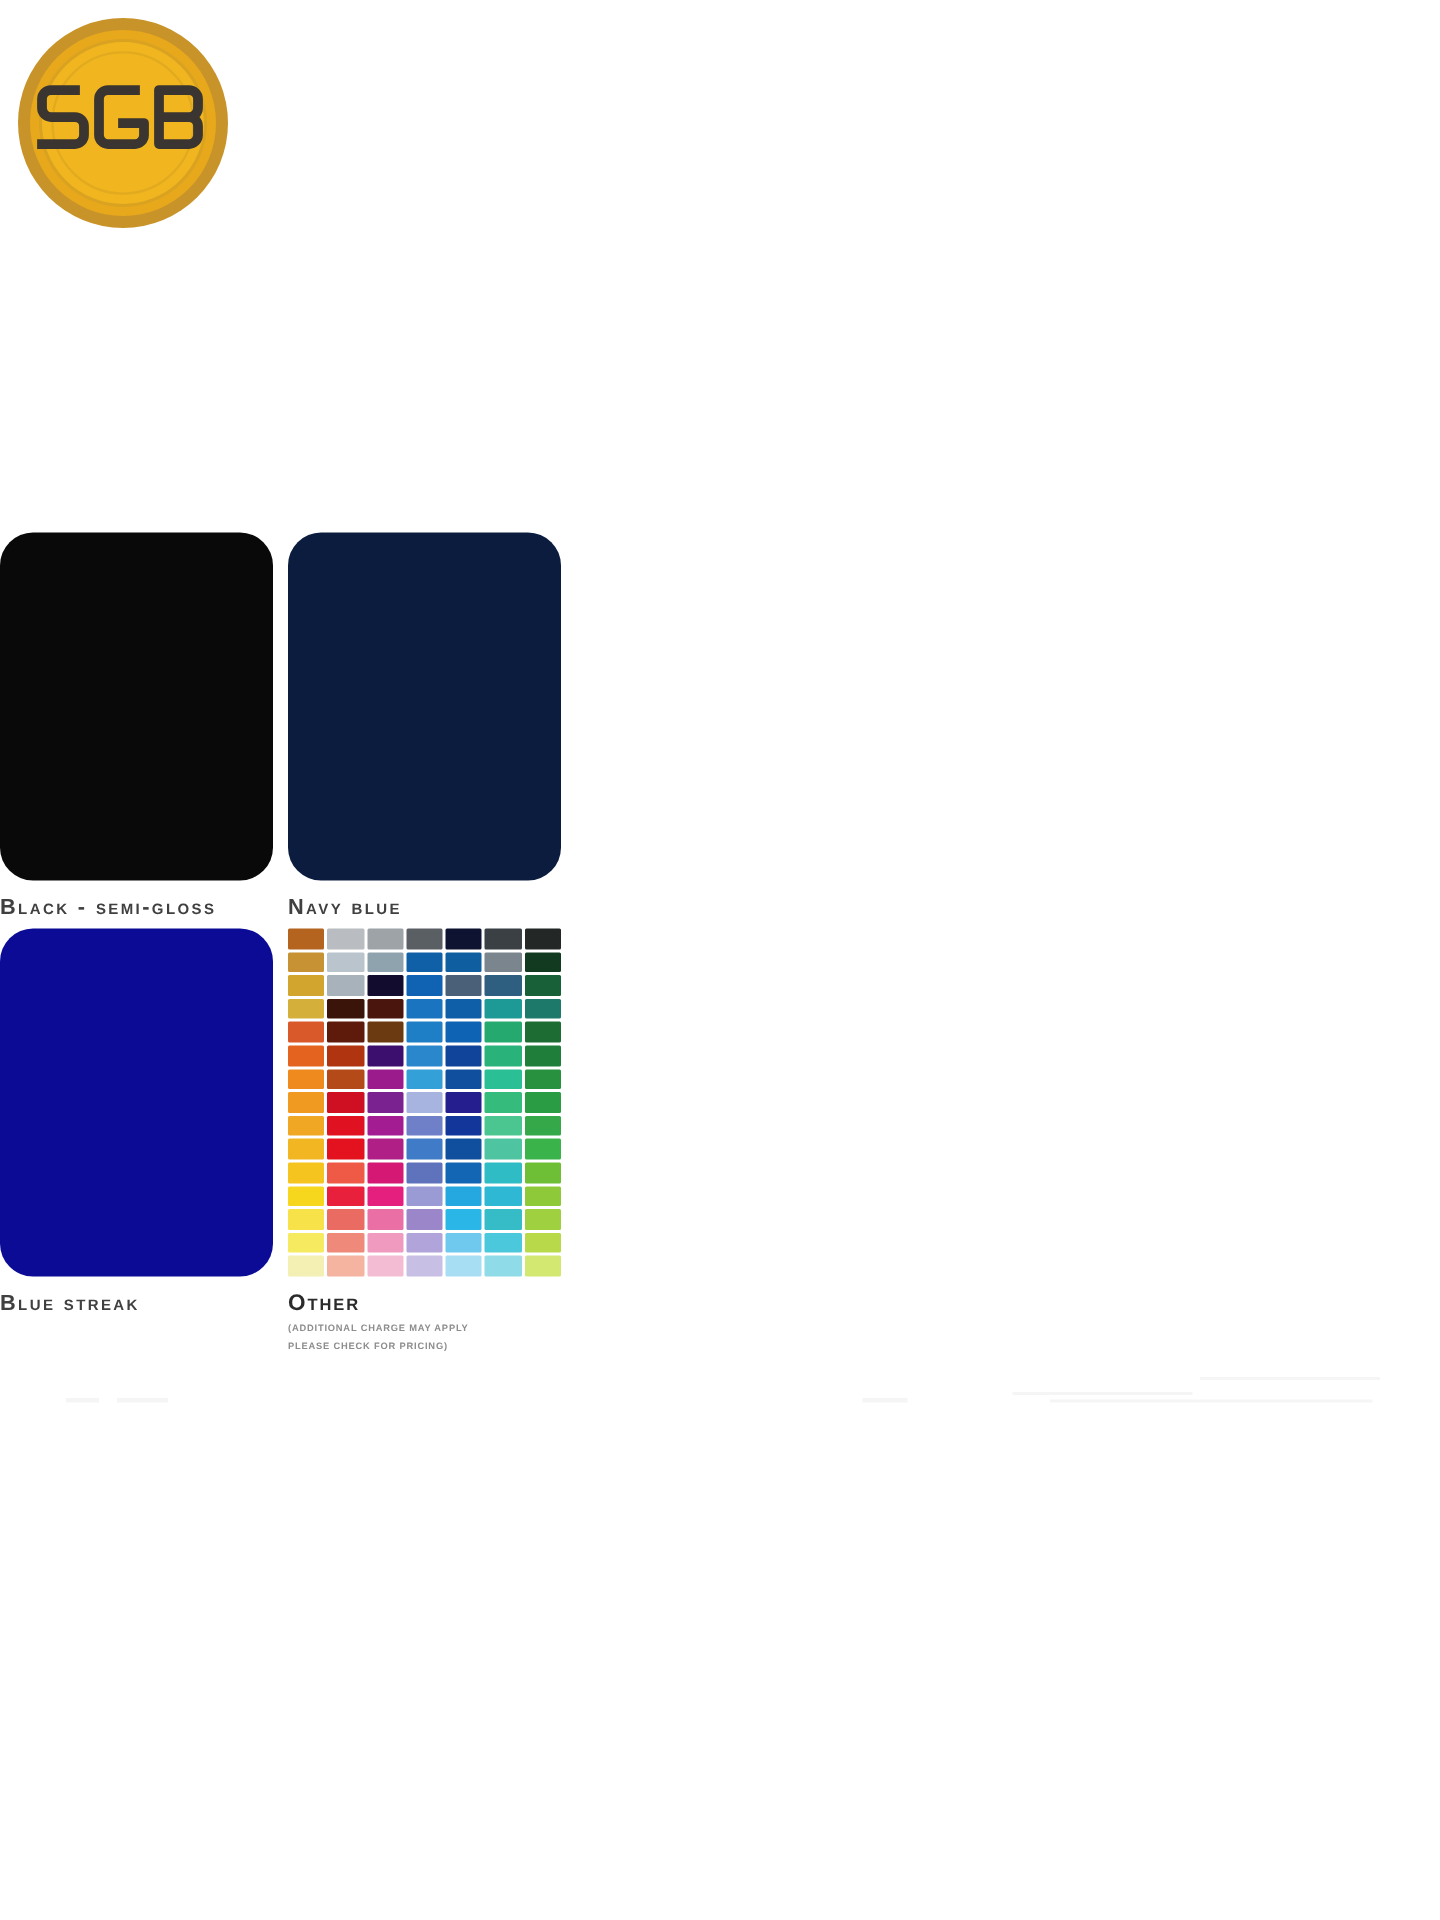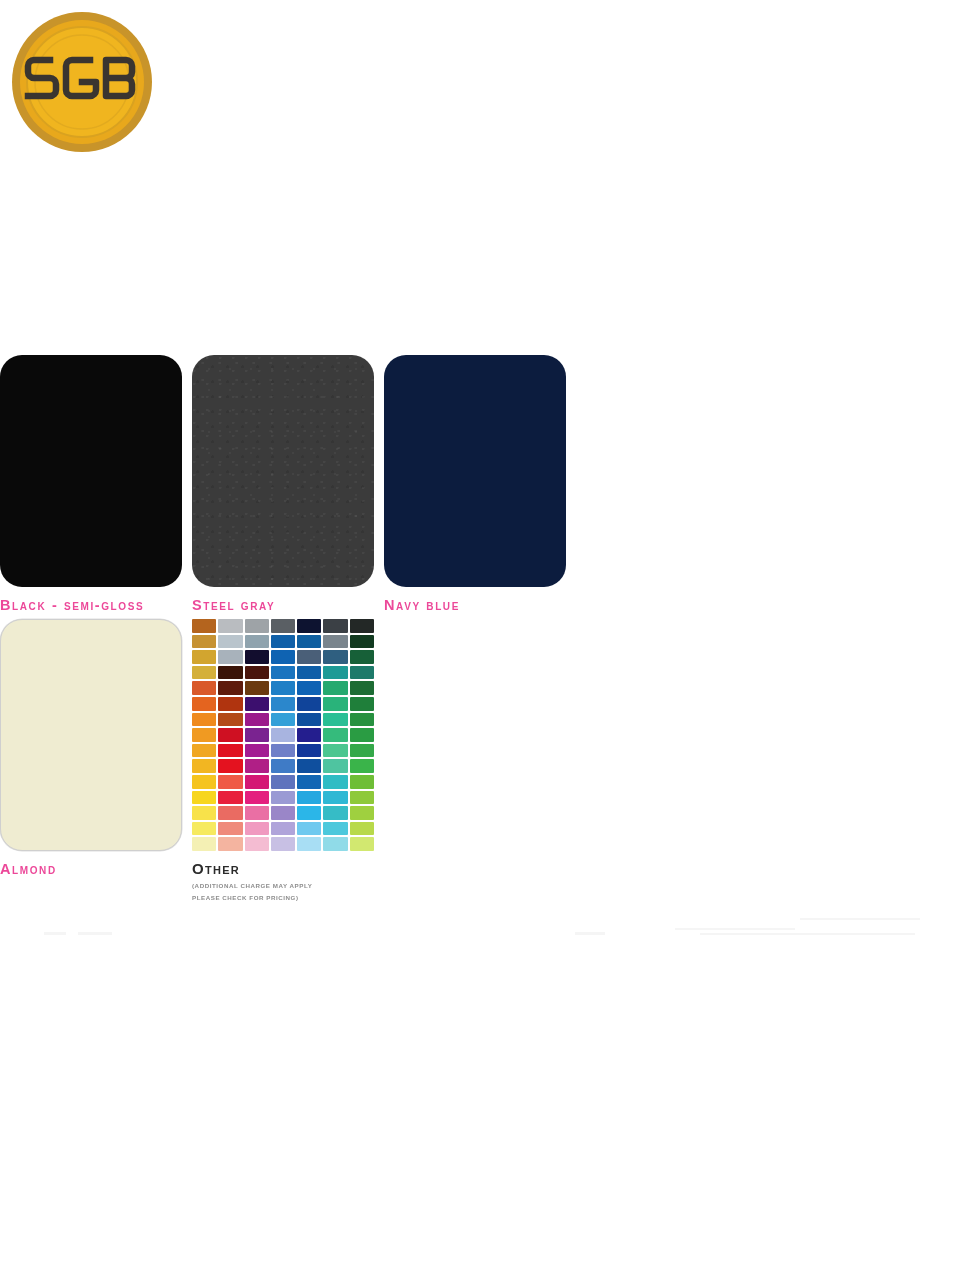--- a/index.html
+++ b/index.html
@@ -67,21 +67,21 @@
     border: 1px solid #cfcfcf;
     box-shadow: 0 0 0 0.5px rgba(200,200,200,0.6);
   }
 
   .swatch-label {
     margin-top: 10px;
     font-size: 14.5px;
     font-weight: 700;
     font-variant: small-caps;
     letter-spacing: 1.6px;
-    color: #ec4899;
+    color: #404040;
     text-transform: lowercase;
     white-space: nowrap;
   }
   .swatch-label::first-letter { text-transform: uppercase; }
 
   
   .palette-grid {
     width: 182px;
     height: 232px;
     display: grid;
@@ -150,43 +150,39 @@
 
 <div class="swatch-board">
 
   <div class="swatch-row">
 
     <div class="swatch-cell">
       <div class="swatch-chip" style="background:#090909"></div>
       <div class="swatch-label">Black - semi-gloss</div>
     </div>
 
-    <div class="swatch-cell">
-      <div class="swatch-chip textured" style="background:#3b3b3b"></div>
-      <div class="swatch-label">Steel Gray</div>
-    </div>
 
     <div class="swatch-cell">
       <div class="swatch-chip" style="background:#0c1c3e"></div>
       <div class="swatch-label">Navy Blue</div>
     </div>
 
 
 
   </div>
 
   <div class="swatch-row">
 
 
-
-
     <div class="swatch-cell">
-      <div class="swatch-chip bordered" style="background:#efecd1"></div>
-      <div class="swatch-label">Almond</div>
+      <div class="swatch-chip" style="background:#0b0b96"></div>
+      <div class="swatch-label">Blue Streak</div>
     </div>
+
+
 
     <div class="swatch-cell">
       <div class="palette-grid" id="palette-grid" style="grid-template-columns: repeat(7, 1fr);">
           <div class="palette-swatch" style="background: rgb(180, 100, 30);"></div>
           <div class="palette-swatch" style="background: rgb(185, 188, 192);"></div>
           <div class="palette-swatch" style="background: rgb(158, 163, 167);"></div>
           <div class="palette-swatch" style="background: rgb(90, 95, 100);"></div>
           <div class="palette-swatch" style="background: rgb(13, 19, 48);"></div>
           <div class="palette-swatch" style="background: rgb(59, 64, 69);"></div>
           <div class="palette-swatch" style="background: rgb(35, 40, 38);"></div>

